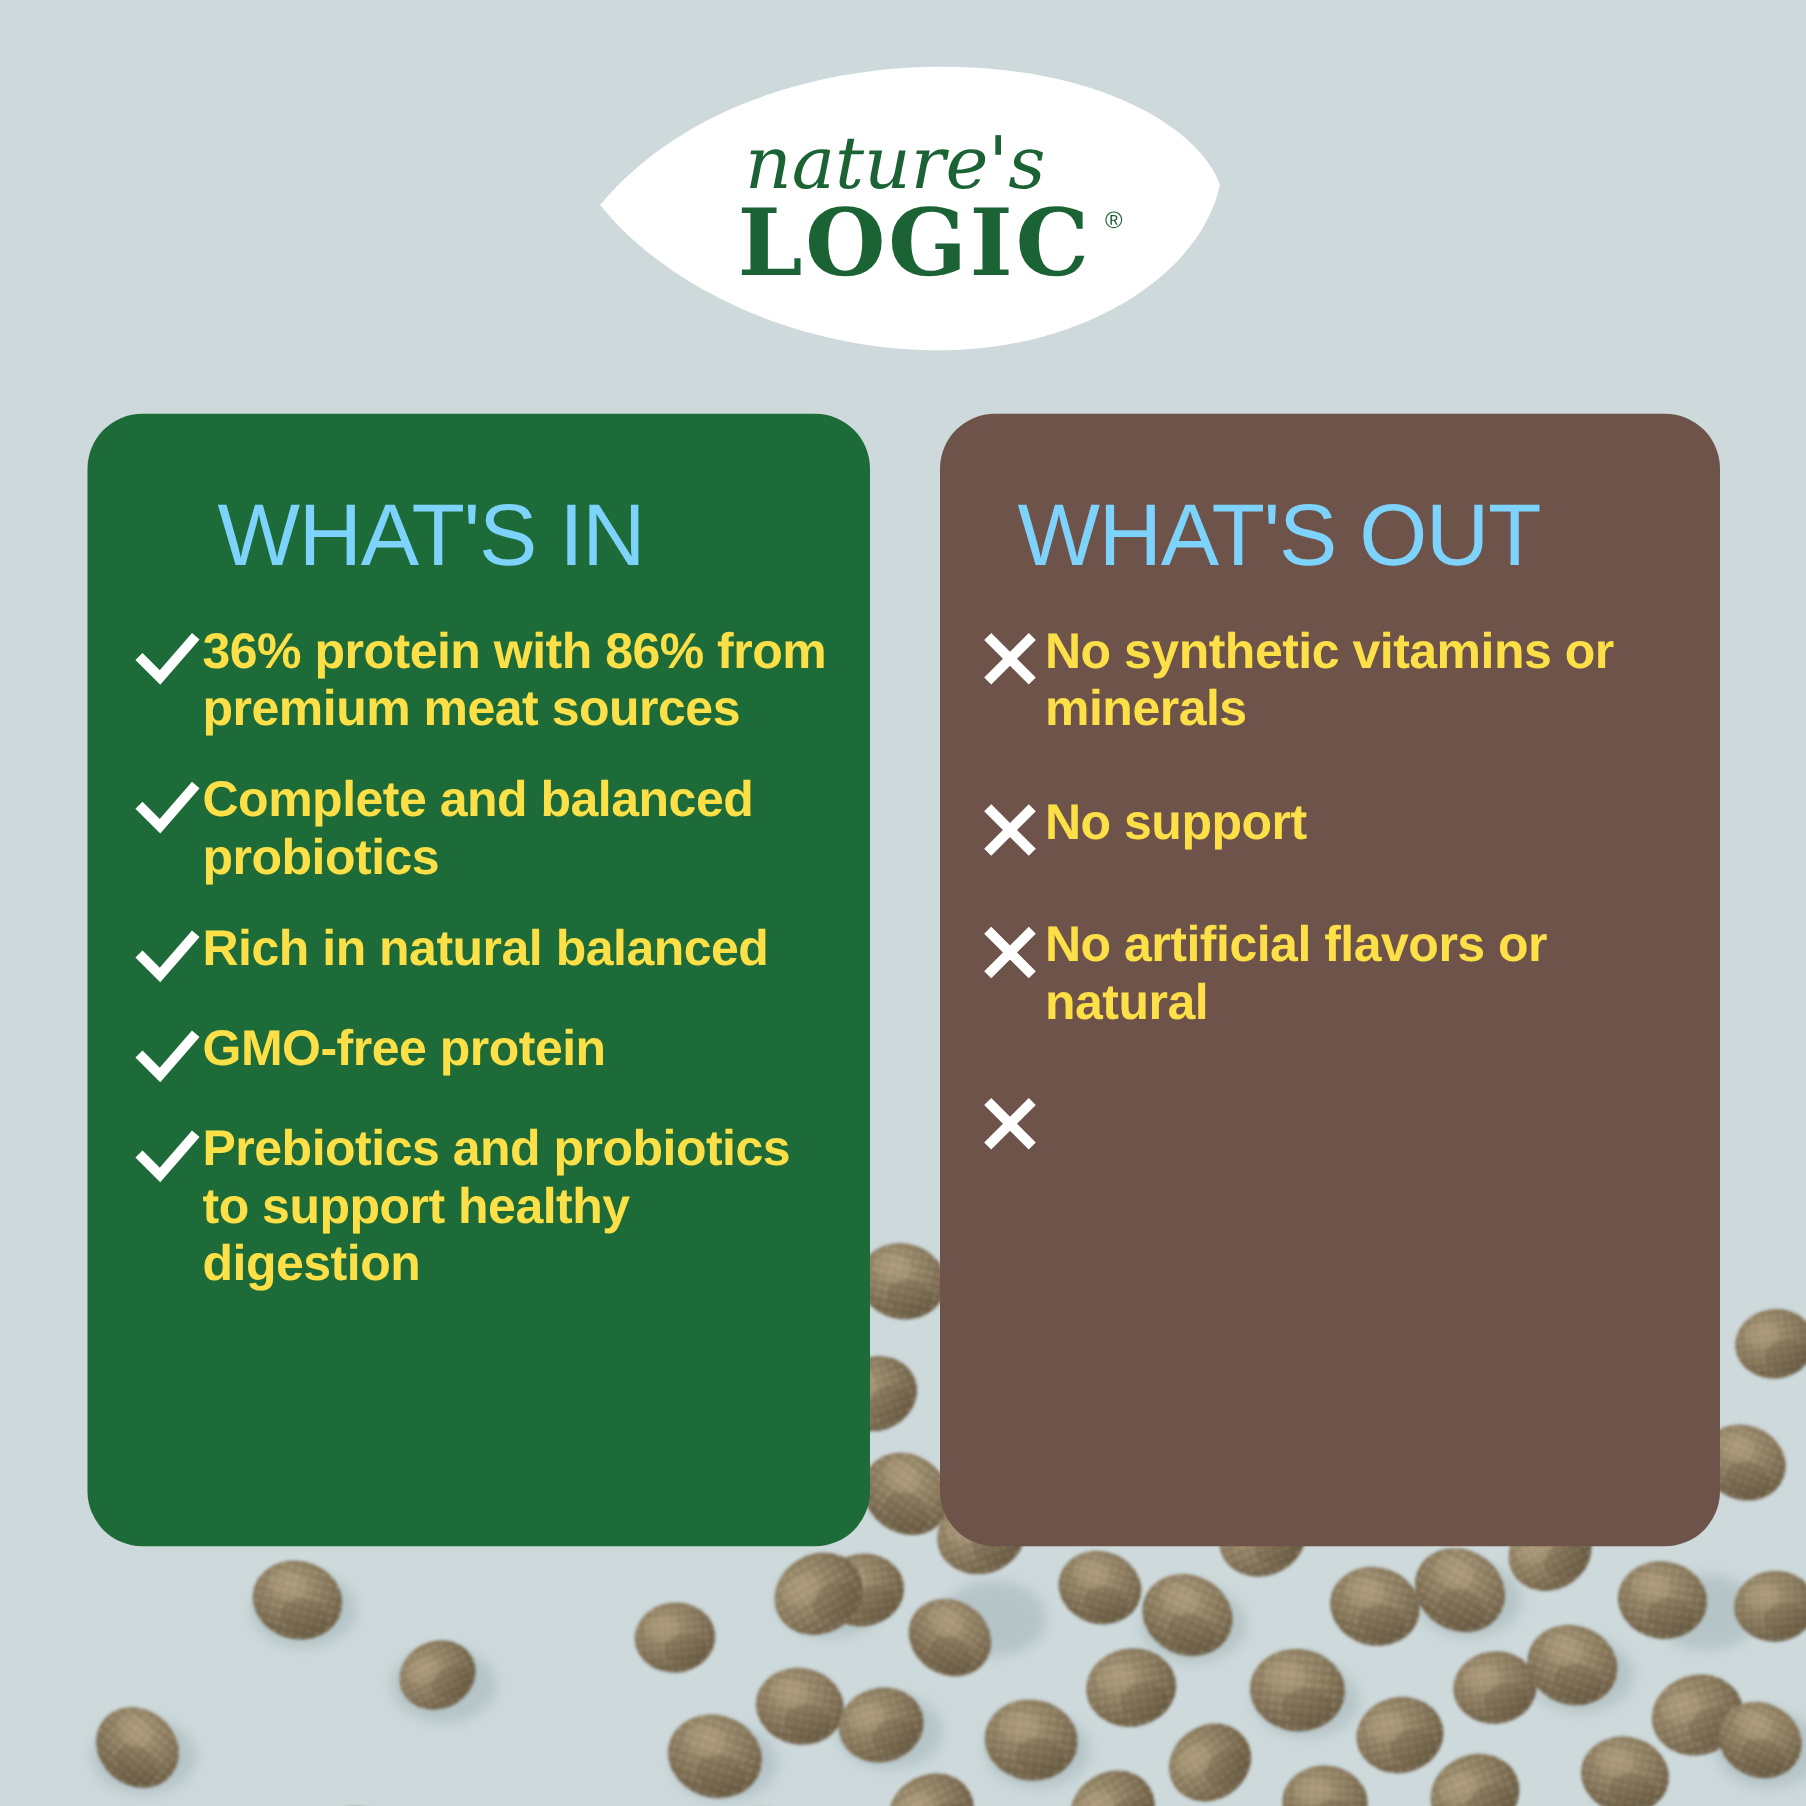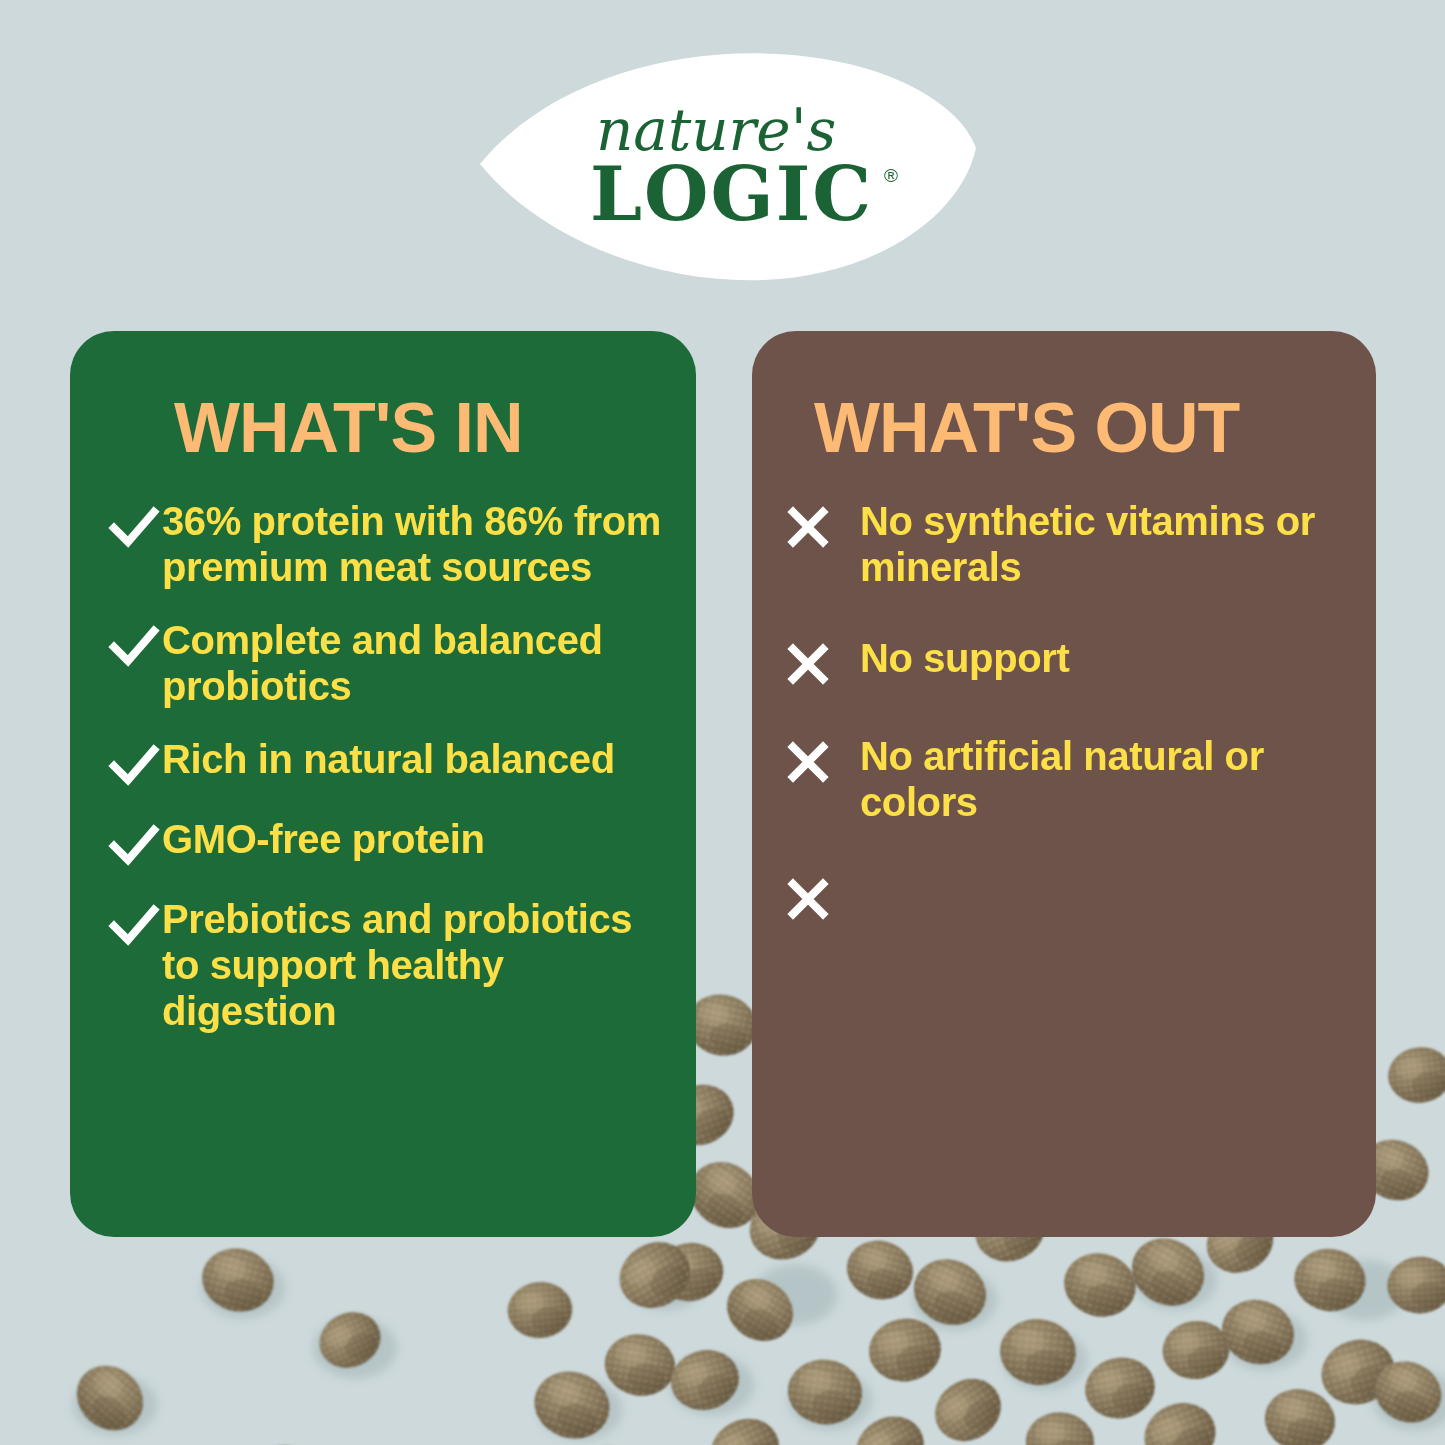--- a/index.html
+++ b/index.html
@@ -88,23 +88,23 @@
   }
   .card-out {
     left: 752px;
     top: 331px;
     width: 624px;
     height: 906px;
     background: #6d5349;
   }
 
   .card-title {
-    color: #fdba74;
+    color: #7dd3fc;
     font-family: "Liberation Sans", sans-serif;
-    font-weight: bold;
+    font-weight: normal;
     font-size: 70px;
     line-height: 1;
     letter-spacing: -1px;
     margin: 0;
     position: absolute;
     top: 62px;
   }
   .card-in .card-title  { left: 104px; }
   .card-out .card-title { left: 62px; }
 
@@ -136,21 +136,21 @@
   .mark svg { display: block; }
   .bullet-text {
     font-family: "Liberation Sans", sans-serif;
     font-weight: bold;
     font-size: 40px;
     line-height: 1.14;
     letter-spacing: -0.4px;
     color: #fde047;
   }
   .card-in .bullet-text  { max-width: 500px; }
-  .card-out .bullet-text { max-width: 470px; margin-left: 24px; }
+  .card-out .bullet-text { max-width: 470px; }
 
   .card-out .bullet { margin-bottom: 46px; }
 </style>
 </head>
 <body>
 
 <div class="stage">
 
   <div class="kibble-layer">
     <svg width="1445" height="465" viewBox="0 0 1445 465" xmlns="http://www.w3.org/2000/svg">
@@ -339,21 +339,21 @@
           </span>
           <span class="bullet-text">No support</span>
         </li>
 
         <li class="bullet">
           <span class="mark">
             <svg width="54" height="46" viewBox="0 0 54 46" xmlns="http://www.w3.org/2000/svg">
               <path d="M11 7 L41 37 M41 7 L11 37" fill="none" stroke="#ffffff" stroke-width="8" stroke-linecap="square"></path>
             </svg>
           </span>
-          <span class="bullet-text">No artificial natural or colors</span>
+          <span class="bullet-text">No artificial flavors or natural</span>
         </li>
 
 
         <li class="bullet">
           <span class="mark">
             <svg width="54" height="46" viewBox="0 0 54 46" xmlns="http://www.w3.org/2000/svg">
               <path d="M11 7 L41 37 M41 7 L11 37" fill="none" stroke="#ffffff" stroke-width="8" stroke-linecap="square"></path>
             </svg>
           </span>
         </li>

